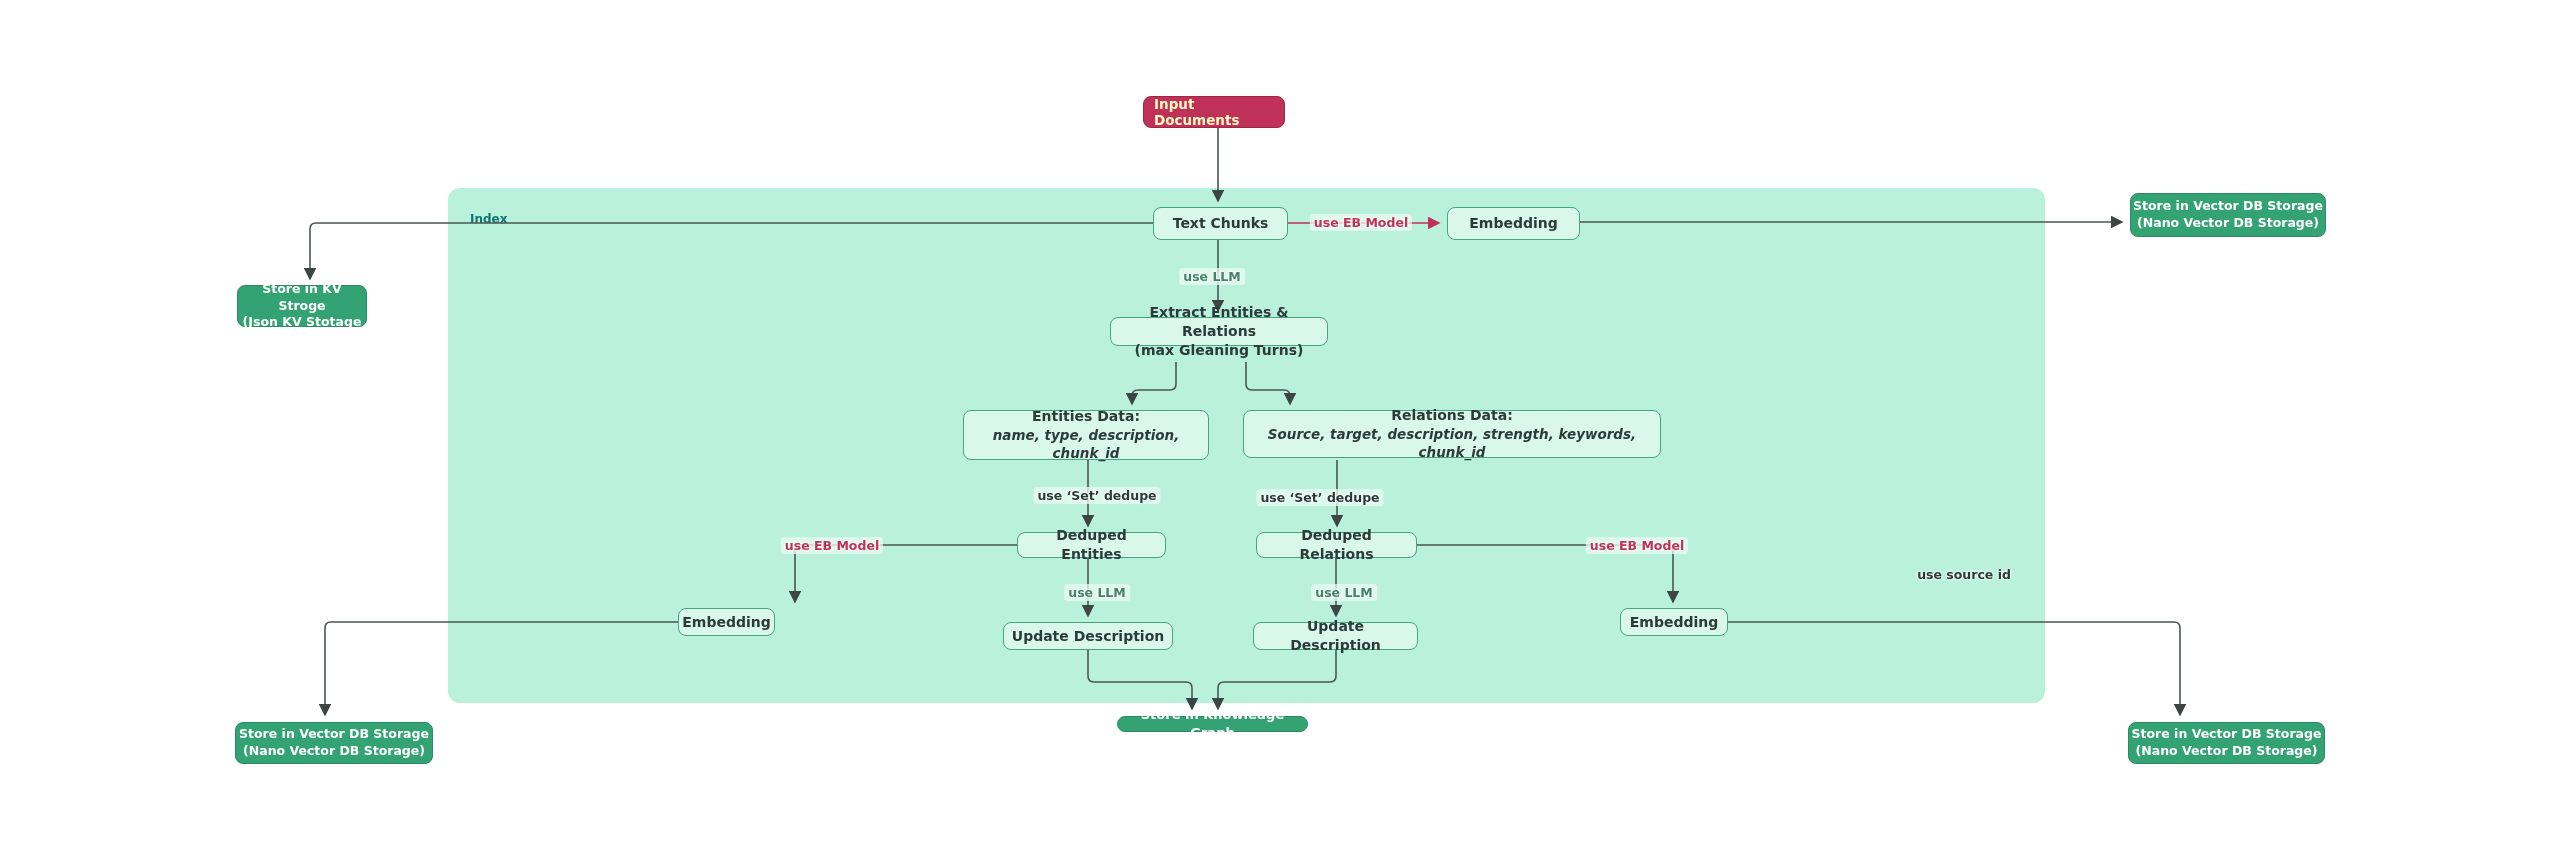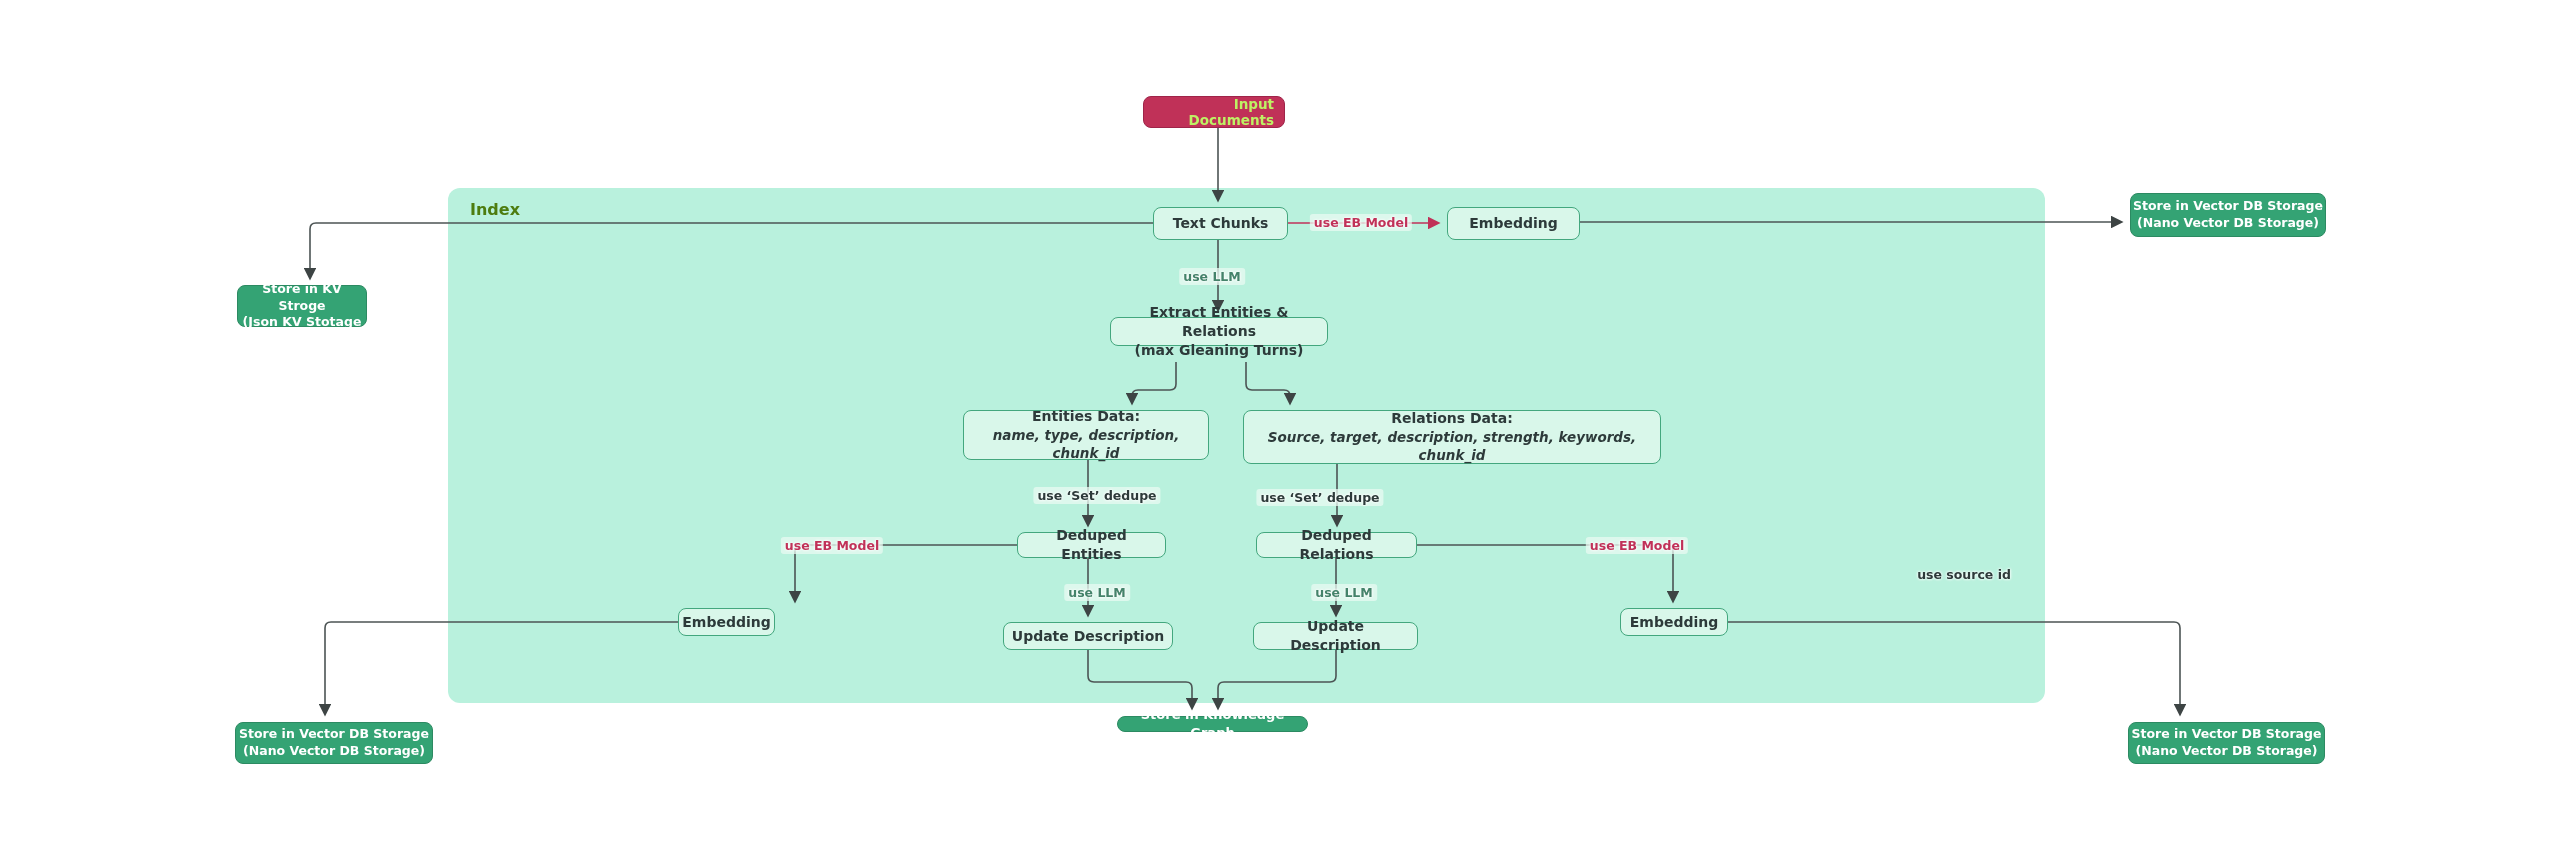--- a/index.html
+++ b/index.html
@@ -5,40 +5,40 @@
   html,body{margin:0;padding:0;background:#ffffff;}
   #canvas{
     position:relative;width:2560px;height:862px;background:#ffffff;overflow:hidden;
     font-family:"DejaVu Sans","Liberation Sans",sans-serif;color:#333333;
   }
   #subgraph{
     position:absolute;left:448px;top:188px;width:1597px;height:515px;
     background:#b9f1dd;border-radius:12px;
   }
   #subgraph .sg-label{
-    position:absolute;left:22px;top:12px;font-size:16px;font-weight:bold;color:#4d7c0f;
+    position:absolute;left:22px;top:24px;font-size:12px;font-weight:bold;color:#0f766e;
   }
   #edges{position:absolute;left:0;top:0;width:2560px;height:862px;}
   .node{
     position:absolute;display:flex;flex-direction:column;align-items:center;justify-content:center;
     background:#d9f7ea;border:1.5px solid #43a77e;border-radius:8px;
     font-size:14px;font-weight:bold;color:#2d3a3a;text-align:center;line-height:1.35;
     box-sizing:border-box;padding:2px 6px;
   }
   .node .sub{font-style:italic;font-size:13.5px;}
   .gnode{
     position:absolute;display:flex;flex-direction:column;align-items:center;justify-content:center;
     background:#34a374;border:1px solid #2c8a62;border-radius:8px;
     font-size:12.5px;font-weight:bold;color:#ffffff;text-align:center;line-height:1.35;
     box-sizing:border-box;padding:3px 0;
   }
   .cnode{
     position:absolute;display:flex;align-items:center;justify-content:center;
     background:#c03158;border:1px solid #9f2449;border-radius:8px;
-    font-size:13.5px;font-weight:bold;color:#bef264;text-align:right;
+    font-size:13.5px;font-weight:bold;color:#fef9c3;text-align:left;
     box-sizing:border-box;padding:2px 10px;
   }
   .edge-label{
     position:absolute;transform:translateX(-50%);
     font-size:12.5px;font-weight:bold;white-space:nowrap;
     background:rgba(233,250,242,0.75);padding:1px 4px;border-radius:3px;
     text-shadow:0 0 3px #ffffff,0 0 3px #ffffff;
   }
   .lbl-dark{color:#2d3a3a;}
   .lbl-pink{color:#c03158;}
@@ -108,21 +108,21 @@
   <div class="node" style="left:1110px;top:317px;width:218px;height:29px;">
     <span>Extract Entities &amp; Relations</span>
     <span>(max Gleaning Turns)</span>
   </div>
 
   <div class="node" style="left:963px;top:410px;width:246px;height:50px;">
     <span>Entities Data:</span>
     <span class="sub">name, type, description, chunk_id</span>
   </div>
 
-  <div class="node" style="left:1243px;top:410px;width:418px;height:54px;">
+  <div class="node" style="left:1243px;top:410px;width:418px;height:48px;">
     <span>Relations Data:</span>
     <span class="sub">Source, target, description, strength, keywords, chunk_id</span>
   </div>
 
   <div class="node" style="left:1017px;top:532px;width:149px;height:26px;">
     <span>Deduped Entities</span>
   </div>
 
   <div class="node" style="left:1256px;top:532px;width:161px;height:26px;">
     <span>Deduped Relations</span>

